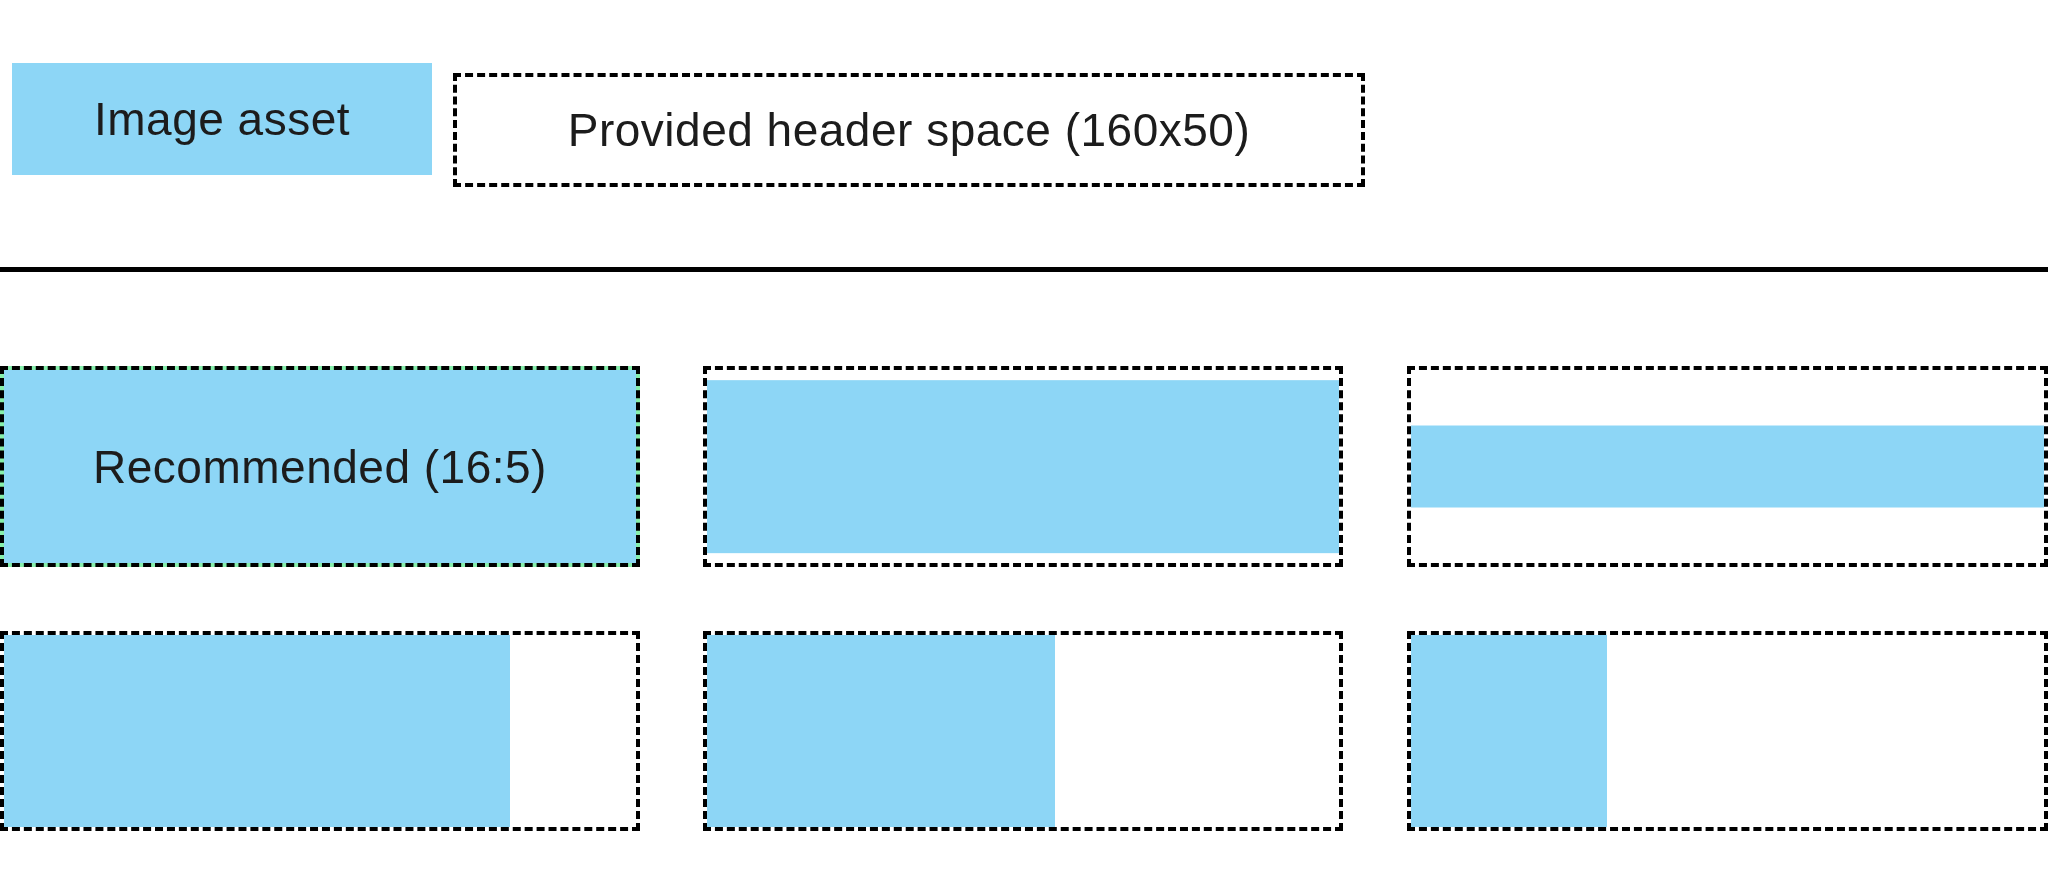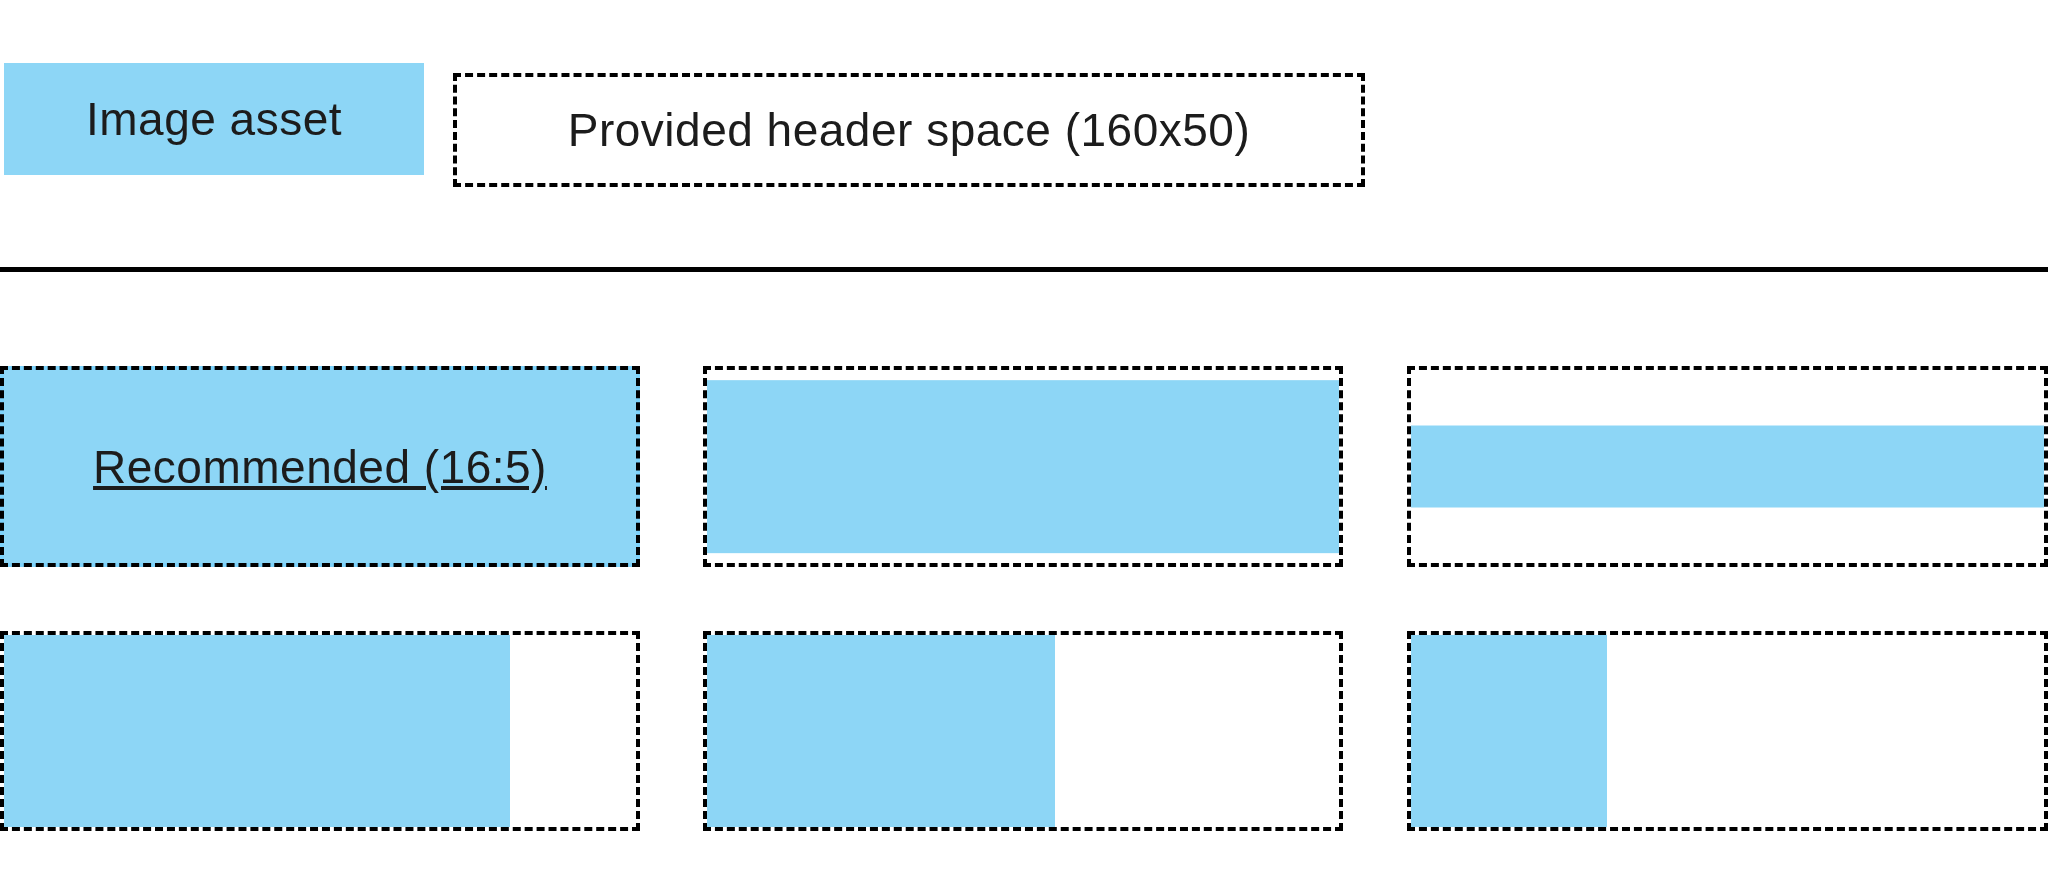--- a/index.html
+++ b/index.html
@@ -12,21 +12,21 @@
     color:#1C1C1C;
   }
   .label{
     font-size:46px;
     letter-spacing:0.5px;
     white-space:nowrap;
     color:#1C1C1C;
   }
   
   .legend-swatch{
-    position:absolute;left:4px;top:63px;width:420px;height:112px;
+    position:absolute;left:12px;top:63px;width:420px;height:112px;
     background:#8DD6F6;
     display:flex;align-items:center;justify-content:center;
   }
   .legend-dashed{
     position:absolute;left:453px;top:73px;width:912px;height:114px;
     border:4px dashed #000;box-sizing:border-box;
     display:flex;align-items:center;justify-content:center;
     background:#ffffff;
   }
   
@@ -39,21 +39,21 @@
     position:absolute;
     border:4px dashed #000;box-sizing:border-box;
     display:flex;align-items:center;justify-content:center;
     background:#ffffff;
   }
   .r1{top:366px;height:201px;}
   .r2{top:631px;height:200px;}
   .c1{left:0;width:640px;}
   .c2{left:703px;width:640px;}
   .c3{left:1407px;width:641px;}
-  .bg-blue{background:#7dd3fc;text-decoration:underline;}
+  .bg-blue{background:#86efac;}
   .fill{
     position:absolute;
     background:#8DD6F6;
   }
   .box-label{position:relative;z-index:1;}
 </style>
 </head>
 <body>
 
 <div class="canvas">

